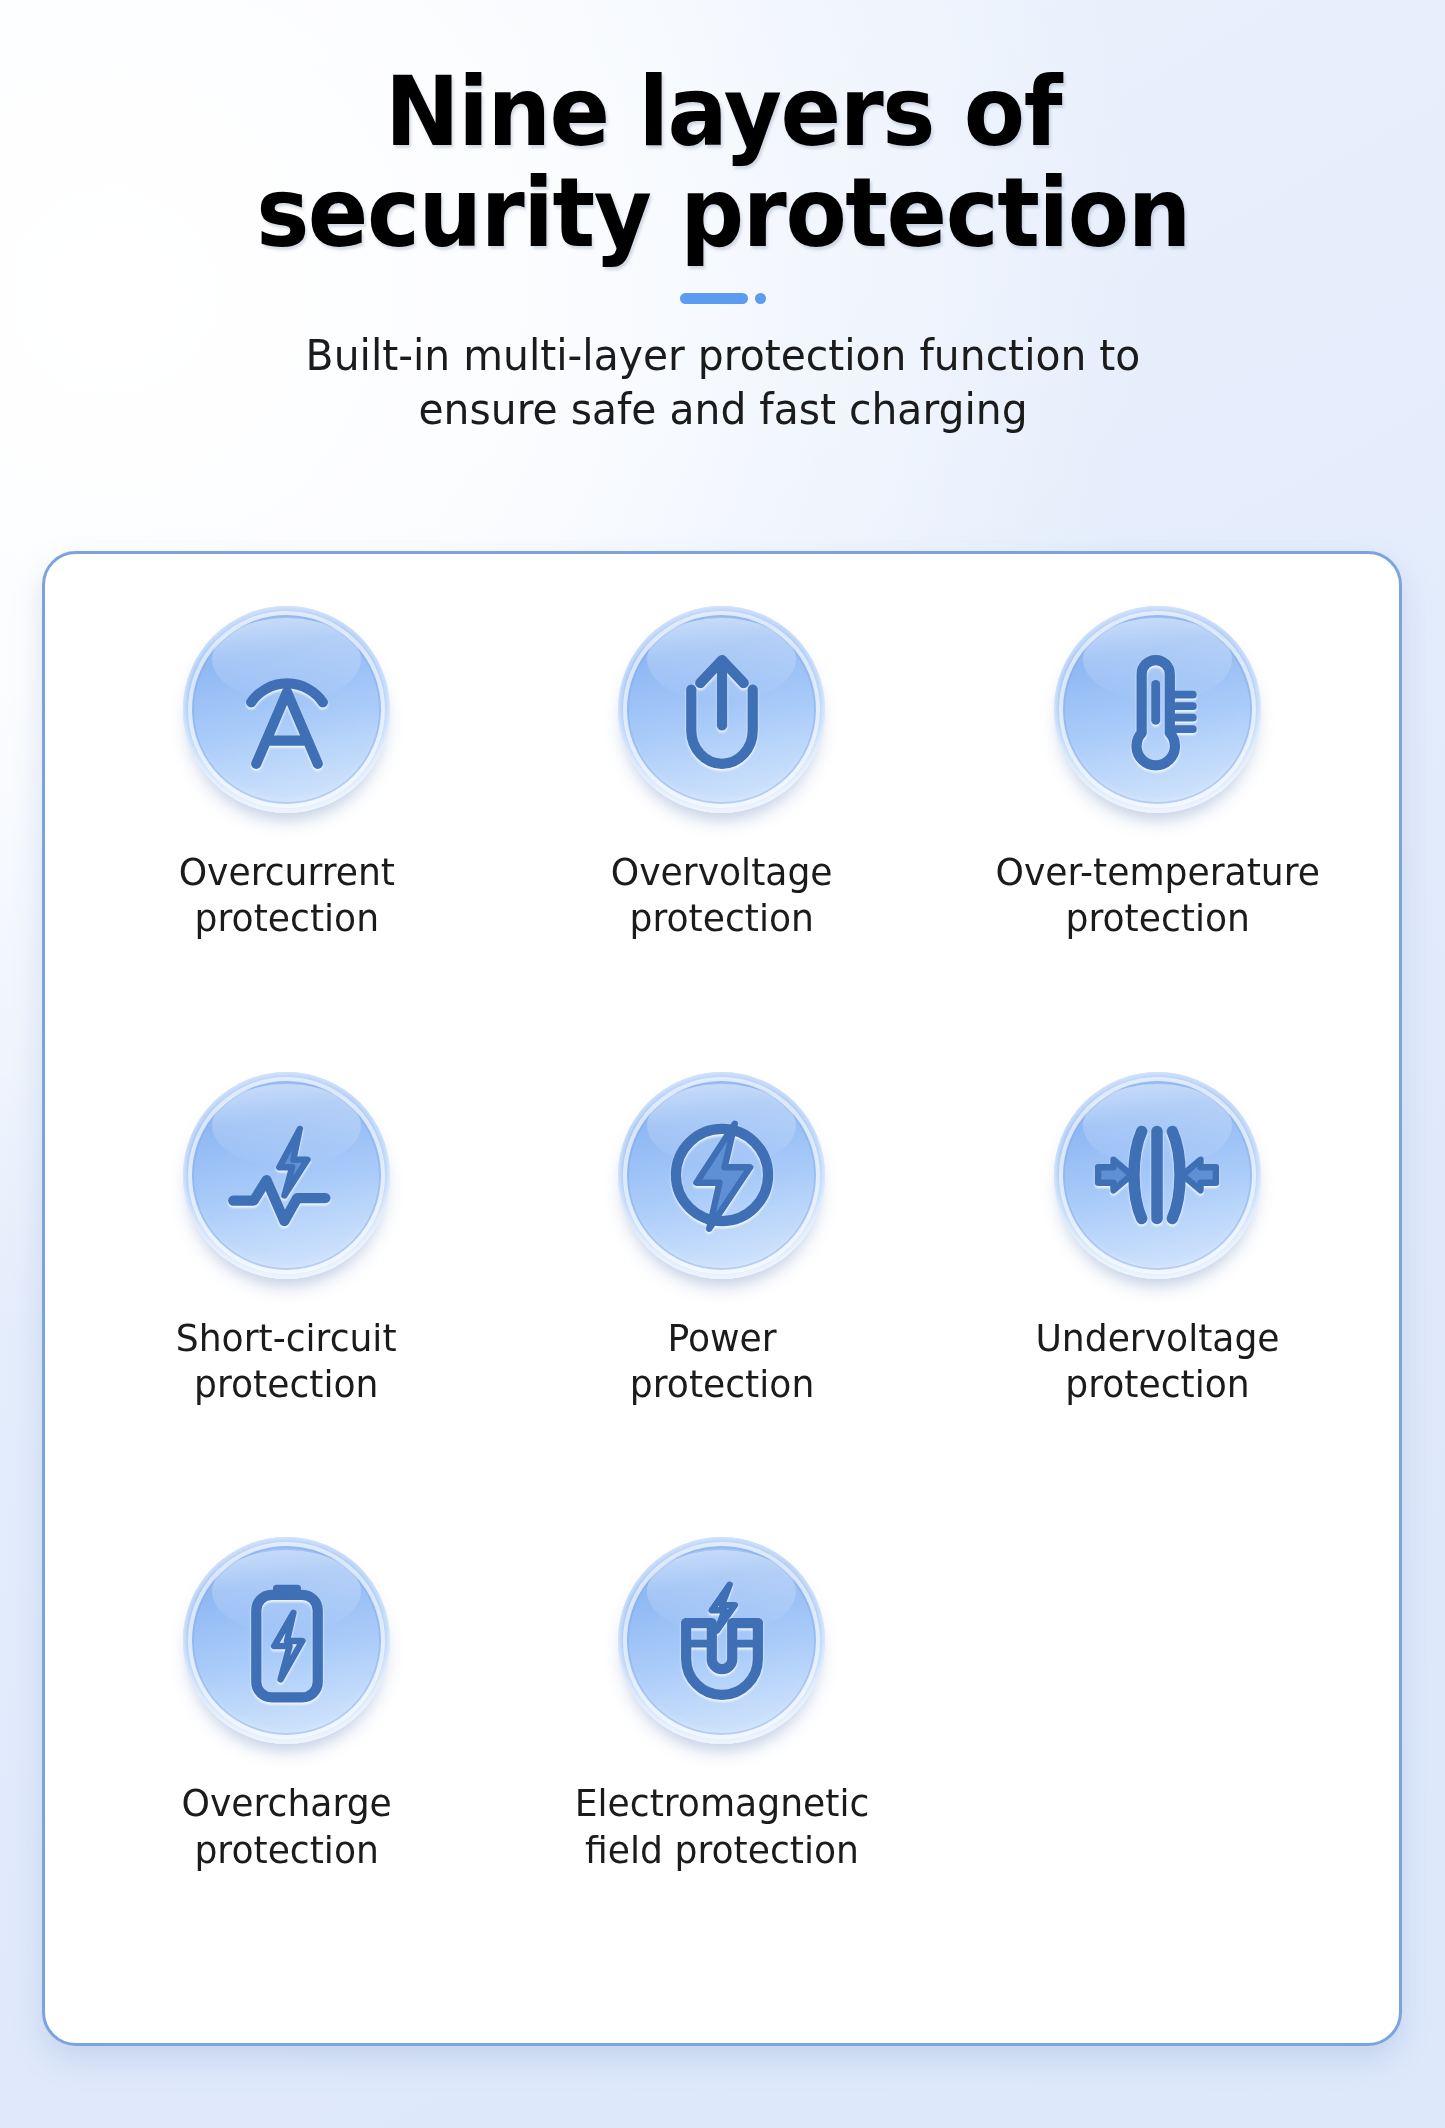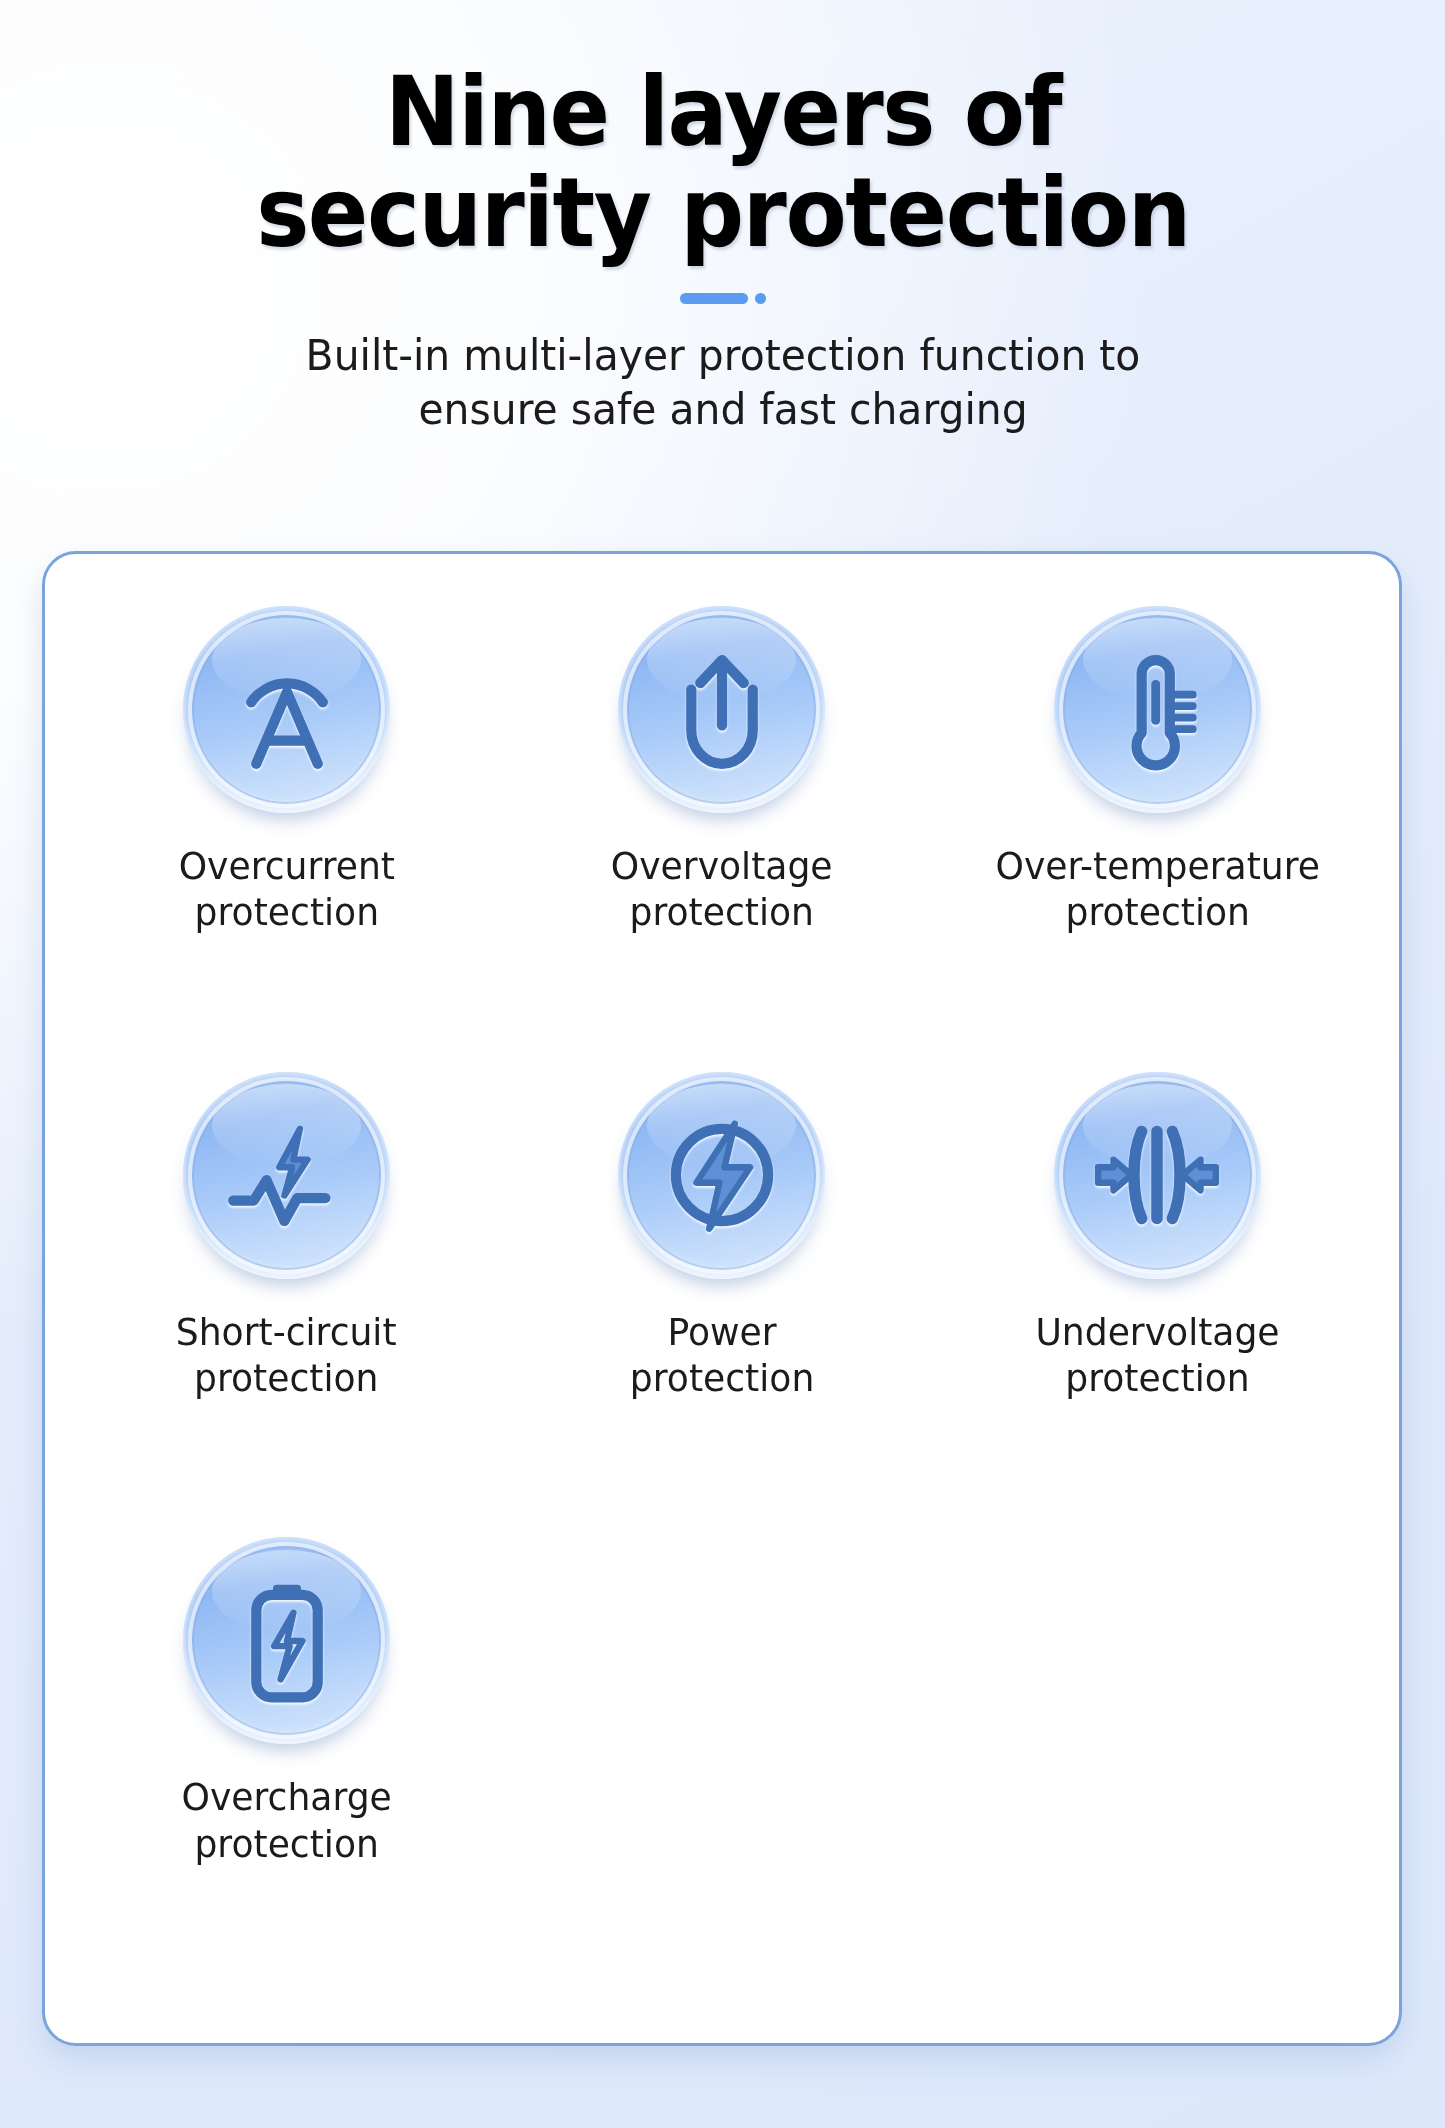--- a/index.html
+++ b/index.html
@@ -96,20 +96,21 @@
     display: grid;
     grid-template-columns: repeat(3, 1fr);
     grid-template-rows: repeat(3, 1fr);
   }
 
   .cell {
     display: flex;
     flex-direction: column;
     align-items: center;
     justify-content: flex-start;
+    gap: 6px;
   }
 
   
   .badge {
     position: relative;
     width: 207px;
     height: 207px;
     border-radius: 50%;
     background:
       linear-gradient(168deg, #a7c8f8 0%, #8fb8f3 25%, #a9cbf9 55%, #c6ddfb 80%, #d6e7fd 100%);
@@ -270,17 +271,29 @@
             <rect class="st" x="26" y="14" width="48" height="80" rx="12"></rect>
             <path class="st" d="M42 14 V9 H58 V14" style="stroke-width:6"></path>
             <path class="st" d="M55 28 L40 54 L52 54 L45 80 L62 50 L50 50 Z" style="stroke-width:5"></path>
           </svg>
         </div>
         <div class="label">Overcharge
 protection</div>
       </div>
 
 
+      <div class="cell">
+        <div class="badge">
+          <svg viewBox="0 0 100 100">
+            <path class="st" d="M22 36 L22 64 A28 28 0 0 0 78 64 L78 36"></path>
+            <path class="st" d="M22 36 L42 36 L42 64 A8 8 0 0 0 58 64 L58 36 L78 36"></path>
+            <path class="st" d="M22 52 H42 M58 52 H78" style="stroke-width:6"></path>
+            <path class="st" d="M56 6 L42 26 L52 26 L46 42 L60 22 L50 22 Z" style="stroke-width:5"></path>
+          </svg>
+        </div>
+        <div class="label">Electromagnetic
+field protection</div>
+      </div>
 
     </div>
   </div>
 
 </div>
 
 </body></html>

